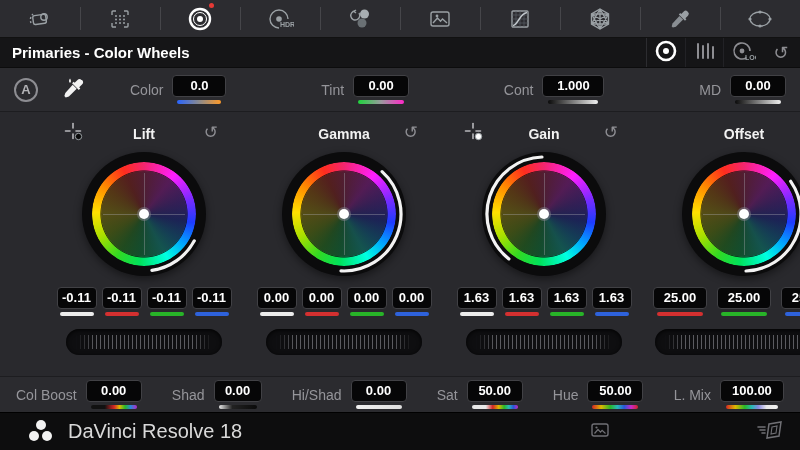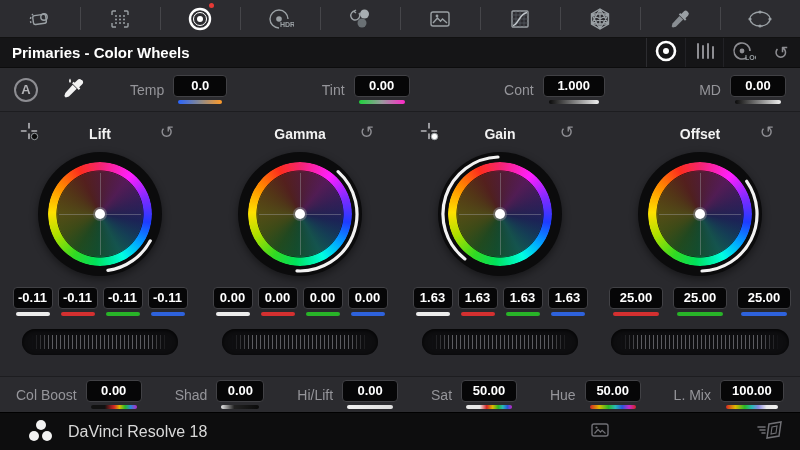--- a/index.html
+++ b/index.html
@@ -40,21 +40,21 @@
   .field-label { font-size:14px; color:#95959a; margin-right:9px; white-space:nowrap; }
   .vgroup { display:flex; flex-direction:column; align-items:center;justify-content:flex-end; }
   .valbox { background:#060607; border:1px solid #414145; border-radius:4px;
       color:#fff; font-size:13px; font-weight:bold; text-align:center;
       height:22px; line-height:20px; cursor:text; }
   .underbar { height:4px; border-radius:2px; margin-top:3px; cursor:ew-resize; }
   .w54{width:54px} .w56{width:56px} .w62{width:62px} .w64{width:64px} .w48{width:48px}
   .u44{width:44px} .u46{width:46px} .u50{width:50px} .u52{width:52px} .u38{width:38px}
 
   
-  .wheelspanel { flex:1; background:#29292d; display:grid; grid-template-columns:repeat(4,200px); }
+  .wheelspanel { flex:1; background:#29292d; display:grid; grid-template-columns:repeat(4,200px);padding-left:44px; }
   .wheel-col { display:flex; flex-direction:column; align-items:center; position:relative; padding-top:8px; }
   .wheel-header { width:100%; height:28px; position:relative; display:flex; align-items:center; justify-content:center; }
   .wheel-title { font-size:14px; font-weight:bold; color:#f2f2f2; }
   .wheel-reset { position:absolute; right:26px; top:2px; font-size:17px; color:#8d8d92; cursor:pointer; }
   .crosshair-btn { position:absolute; left:20px; top:2px; cursor:pointer; }
 
   .wheel { position:relative; width:124px; height:124px; margin-top:4px; cursor:grab; }
   .wheel-base { position:absolute; inset:0; border-radius:50%; background:#0b0b0c; box-shadow:0 3px 8px rgba(0,0,0,.45); }
   .hue-ring { position:absolute; inset:10px; border-radius:50%;
       background:conic-gradient(from 0deg,
@@ -97,21 +97,21 @@
   .secondarybar { height:36px; background:#2b2b2f; border-top:1px solid #1d1d20;
       display:flex; align-items:center; justify-content:space-between; padding:0 16px; }
 
   
   .footer { height:38px; background:#0d0d0e; border-top:1px solid #000; display:flex; align-items:center; padding:0 14px; }
   .dv-logo { width:26px; height:24px; position:relative; margin:0 14px 0 14px; }
   .dv-logo i { position:absolute; width:10px; height:10px; border-radius:50%; background:#f2f2f2; }
   .dv-logo i:nth-child(1){ left:8px; top:0; }
   .dv-logo i:nth-child(2){ left:1px; top:11px; }
   .dv-logo i:nth-child(3){ left:14px; top:11px; }
-  .app-name { font-size:16px; color:#d9d9d9; flex:1; }
+  .app-name { font-size:20px; color:#d9d9d9; flex:1; }
   .footer-icon { margin-left:26px; cursor:pointer; display:flex; align-items:center; }
 </style>
 </head>
 <body>
 
 <div class="toolbar">
   <div class="tool-tab">
     <span>
       <svg width="26" height="24" viewBox="0 0 26 24">
         <rect class="icon-stroke" x="6" y="8" width="13" height="9" rx="2" transform="rotate(-8 12 12)"></rect>
@@ -263,21 +263,21 @@
     <span>
       <svg width="26" height="26" viewBox="0 0 26 26">
         <path fill="#f2f2f2" d="M21.5 5 a2.8 2.8 0 0 0 -4 0 l-2.8 2.8 -1.1-1.1 -1.5 1.5 6.7 6.7 1.5-1.5 -1.1-1.1 2.8-2.8 a2.8 2.8 0 0 0 0-4.5 z"></path>
         <path fill="#f2f2f2" d="M12.7 9.7 l4 4 -7.8 7.8 -3.2.9 -1.3-1.3 .9-3.2 z"></path>
         <path d="M10 3.5 c1.3 1.8 1.3 3.2 0 4.4 c-1.3 -1.2 -1.3 -2.6 0 -4.4 z" fill="#f2f2f2"></path>
       </svg>
     </span>
   </div>
   <div class="field-strip">
     <div class="field">
-      <span class="field-label">Temp</span>
+      <span class="field-label">Color</span>
       <div class="vgroup">
         <div class="valbox w54">0.0</div>
         <div class="underbar u44" style="background: linear-gradient(90deg, rgb(40, 100, 255) 0%, rgb(138, 138, 142) 50%, rgb(255, 154, 40) 100%);"></div>
       </div>
     </div>
     <div class="field">
       <span class="field-label">Tint</span>
       <div class="vgroup">
         <div class="valbox w56">0.00</div>
         <div class="underbar u46" style="background: linear-gradient(90deg, rgb(30, 212, 60) 0%, rgb(154, 154, 158) 50%, rgb(255, 40, 200) 100%);"></div>
@@ -490,21 +490,21 @@
     </div>
   </div>
   <div class="field">
     <span class="field-label">Shad</span>
     <div class="vgroup">
       <div class="valbox w48">0.00</div>
       <div class="underbar u38" style="background: linear-gradient(90deg, rgb(232, 232, 232) 0%, rgb(187, 187, 187) 8%, rgb(34, 34, 34) 35%, rgb(10, 10, 10) 100%);"></div>
     </div>
   </div>
   <div class="field">
-    <span class="field-label">Hi/Lift</span>
+    <span class="field-label">Hi/Shad</span>
     <div class="vgroup">
       <div class="valbox w56">0.00</div>
       <div class="underbar u46" style="background: linear-gradient(90deg, rgb(240, 240, 240), rgb(222, 222, 222));"></div>
     </div>
   </div>
   <div class="field">
     <span class="field-label">Sat</span>
     <div class="vgroup">
       <div class="valbox w56">50.00</div>
       <div class="underbar u46" style="background: linear-gradient(90deg, rgb(232, 232, 232) 0%, rgb(232, 232, 232) 30%, rgb(212, 37, 37) 45%, rgb(221, 184, 0) 58%, rgb(40, 184, 40) 70%, rgb(40, 184, 184) 80%, rgb(40, 88, 216) 90%, rgb(200, 40, 200) 100%);"></div>

